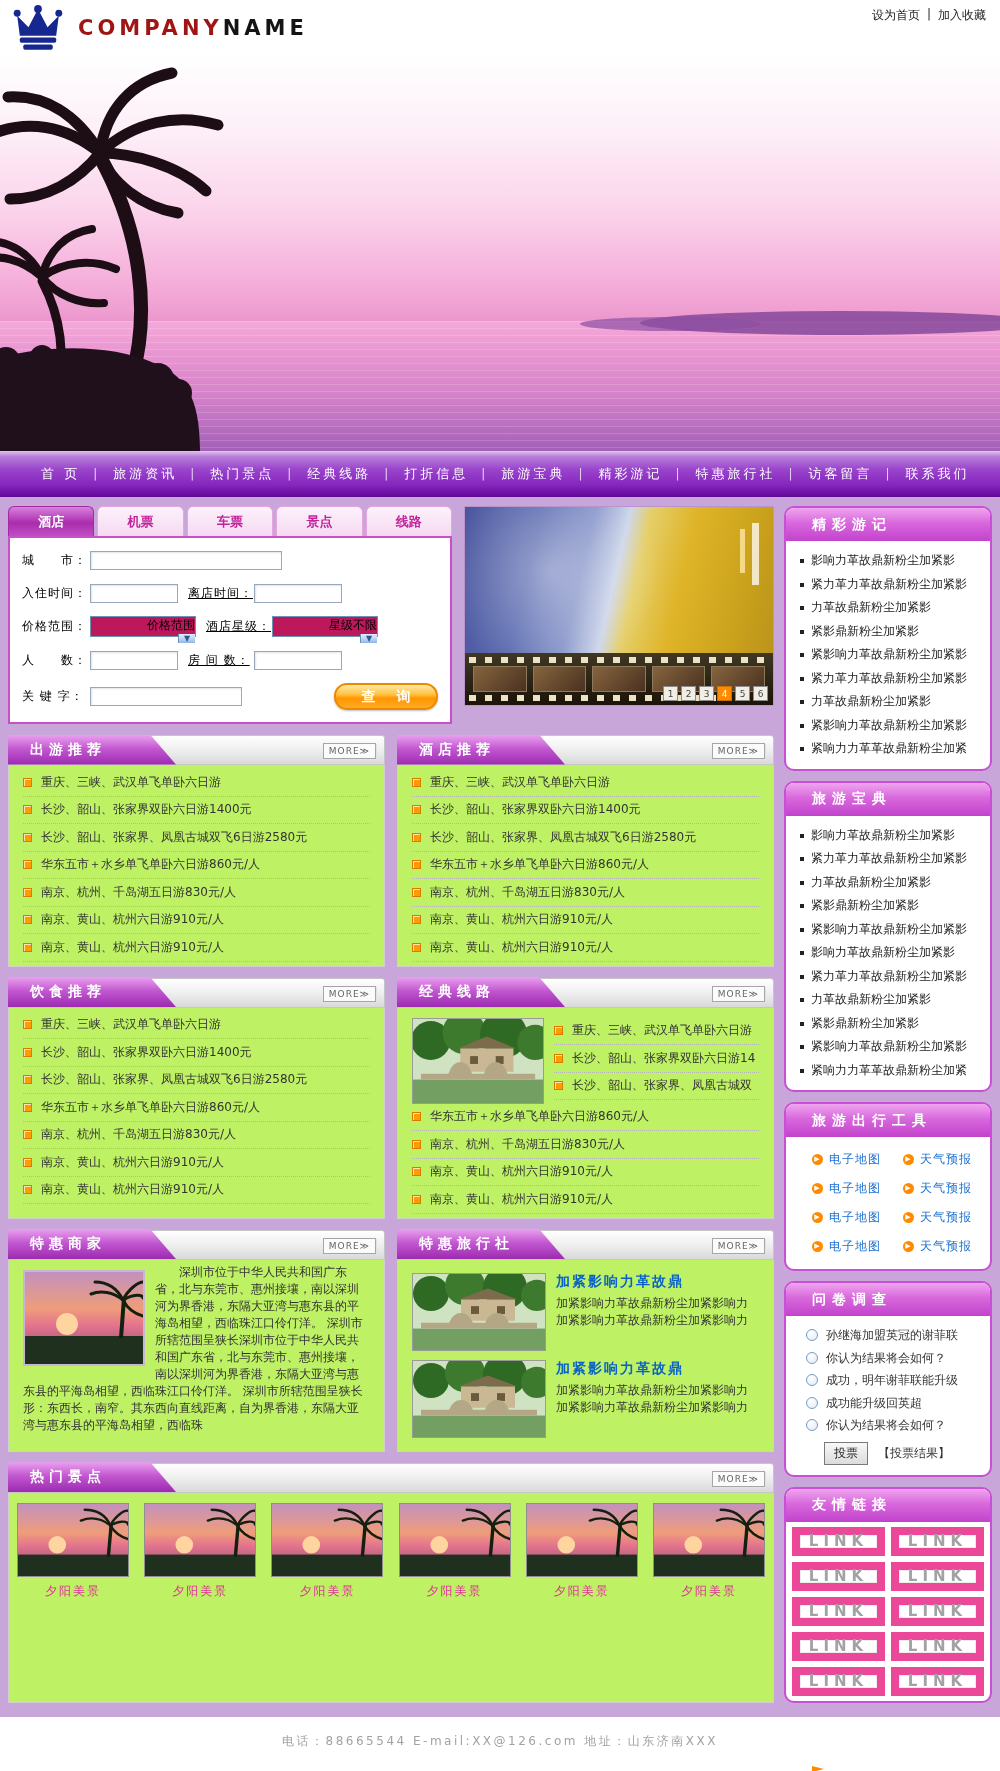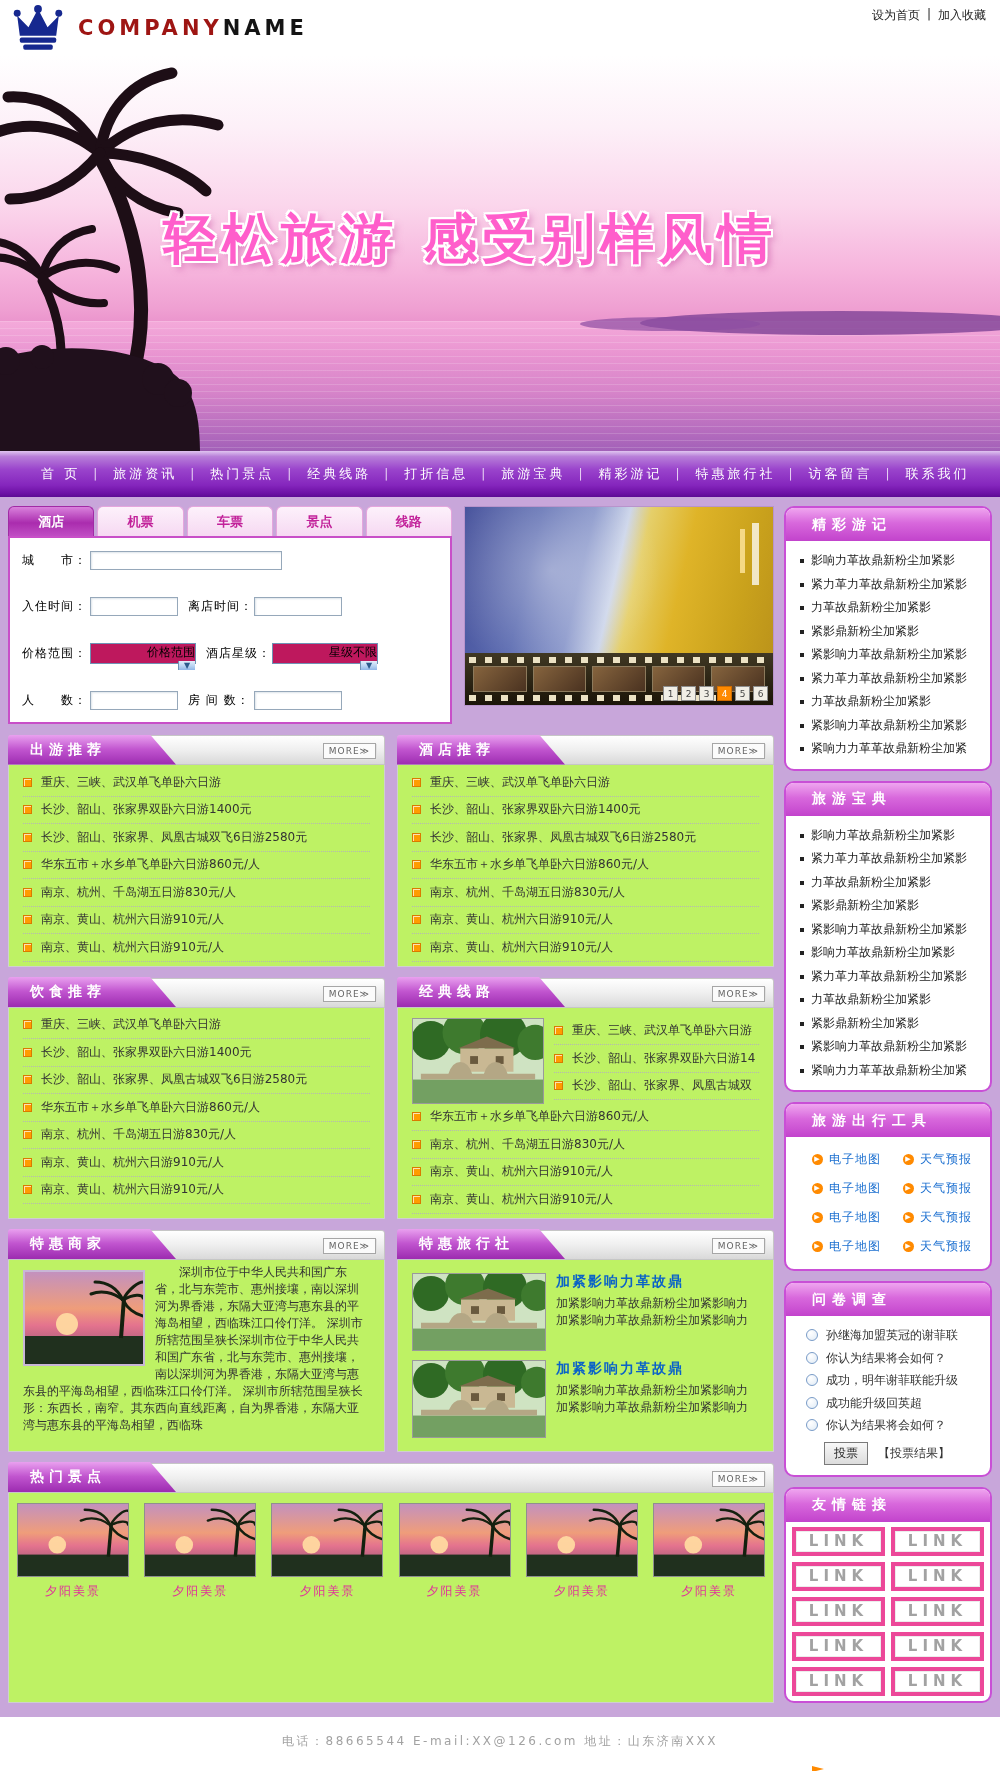--- a/index.html
+++ b/index.html
@@ -49,21 +49,21 @@
   .search-sec { width:444px; }
   .tabs { display:flex; gap:3px; height:30px; }
   .tab { flex:1; display:flex; align-items:center; justify-content:center; font-size:13px; font-weight:bold;
     color:#c2229a; background:linear-gradient(180deg,#fdf1fb,#f6d9f2); border:1px solid #e5a6dd;
     border-bottom:none; border-radius:6px 6px 0 0; cursor:pointer; }
   .tab.active { background:linear-gradient(180deg,#d981dc 0%,#aa2cae 55%,#c04ec4 100%); color:#fff; border-color:#a12ba5; }
   .search-body { border:2px solid #c84fc8; background:#fff; height:188px; padding:13px 12px 12px 12px;
     display:flex; flex-direction:column; justify-content:space-between; font-size:12px; color:#000; }
   .frow { display:flex; align-items:center; }
   .flabel { width:68px; letter-spacing:1px; flex:none; }
-  .flabel2 { width:66px; margin-left:10px; letter-spacing:1px; flex:none; }
+  .flabel2 { width:66px; margin-left:10px; letter-spacing:1px; flex:none;text-decoration:underline; }
   .txt { height:19px; border:1px solid #96a8ba; box-shadow:inset 1px 1px 2px #dde4ea; }
   .txt.w-city { width:192px; } .txt.w-sm { width:88px; } .txt.w-key { width:152px; }
   .sel { width:106px; height:21px; border:1px solid #6f93b5; display:flex; align-items:flex-end; background:#be185d; cursor:pointer;flex-direction:column; }
   .sel .sel-val { flex:1; padding-left:4px; font-size:12px; color:#000; }
   .sel .sel-arrow { width:17px; height:100%; border-left:1px solid #6f93b5; color:#2c5a8c; font-size:8px;
     display:flex; align-items:center; justify-content:center;
     background:linear-gradient(180deg,#e3eefb 0%,#b9d4f2 55%,#8fb6e8 100%); }
   .btn-search { margin-left:auto; width:104px; height:27px; border-radius:13px; cursor:pointer;
     background:linear-gradient(180deg,#ffeaa8 0%,#ffc040 42%,#ff9600 58%,#ffab24 100%);
     border:2px solid #ef8800; color:#fff; font-weight:bold; letter-spacing:8px; font-size:14px;
@@ -151,21 +151,21 @@
   .popt { display:flex; align-items:center; gap:8px; line-height:22.5px; font-size:12px; color:#333;
     padding-left:6px; cursor:pointer; white-space:nowrap; overflow:hidden; }
   .radio { width:12px; height:12px; border-radius:50%; border:1px solid #7a9cc8; flex:none;
     background:radial-gradient(circle at 35% 30%,#fff,#dfeaf5); }
   .poll-actions { display:flex; align-items:center; gap:10px; padding:5px 0 2px 24px; }
   .btn-vote { padding:2px 9px; background:linear-gradient(180deg,#f8f8f8,#dcdcdc); border:1px solid #7a7a7a;
     font-size:12px; color:#222; cursor:pointer; }
   .poll-result { font-size:12px; color:#333; cursor:pointer; }
 
   .links-grid { display:grid; grid-template-columns:1fr 1fr; gap:6px; padding:5px 6px; }
-  .link-box { height:29px; border:4px solid #ec4899; box-shadow:inset 0 0 0 1px #ececec;
+  .link-box { height:29px; border:8px solid #ec4899; box-shadow:inset 0 0 0 1px #ececec;
     display:flex; align-items:center; justify-content:center; cursor:pointer;
     color:#a2a2a2; font-weight:bold; font-size:15px; letter-spacing:5px; text-shadow:1px 1px 0 #fff; }
 
   
   .footer { position:relative; height:131px; background:#fff; overflow:hidden; }
   .f-lines { padding-top:12px; text-align:center; font-size:12px; color:#a2a2a2; letter-spacing:2.5px; line-height:25px; }
   .tent { position:absolute; right:104px; bottom:8px; width:168px; height:74px; }
   svg { display:block; }
 </style>
 </head>
@@ -218,21 +218,20 @@
         <path d="M60,216 C74,234 98,244 122,242" stroke-width="8"></path>
       </g>
       <g fill="#20101c">
         <path d="M0,390 L0,304 C40,284 124,280 172,302 C202,314 218,334 218,390 Z"></path>
         <circle cx="176" cy="318" r="16"></circle>
           <circle cx="196" cy="332" r="14"></circle>
         <circle cx="24" cy="300" r="14"></circle>
           <circle cx="60" cy="296" r="12"></circle>
       </g>
     </svg>
-    <div class="slogan">轻松旅游 感受别样风情</div>
   </div>
 
   <div class="nav">
 
       <div class="nav-item">
         <span class="nav-label">首 页</span>
         <span class="sep">|</span>
       </div>
 
       <div class="nav-item">
@@ -321,20 +320,25 @@
               <div class="sel">
                 <span class="sel-val">星级不限</span>
                 <span class="sel-arrow">▼</span>
               </div>
             </div>
             <div class="frow">
               <span class="flabel">人　　数：</span>
               <input class="txt w-sm" type="text" style="">
               <span class="flabel2">房 间 数：</span>
               <input class="txt w-sm" type="text" style="">
+            </div>
+            <div class="frow">
+              <span class="flabel">关 键 字：</span>
+              <input class="txt w-key" type="text" style="">
+              <div class="btn-search">查 询</div>
             </div>
           </div>
         </div>
 
         <div class="carousel">
           <div class="c-img"></div>
           <div class="c-txtmark"></div>
           <div class="c-txtmark2"></div>
           <div class="film">
             <div class="film-holes-top"></div>

